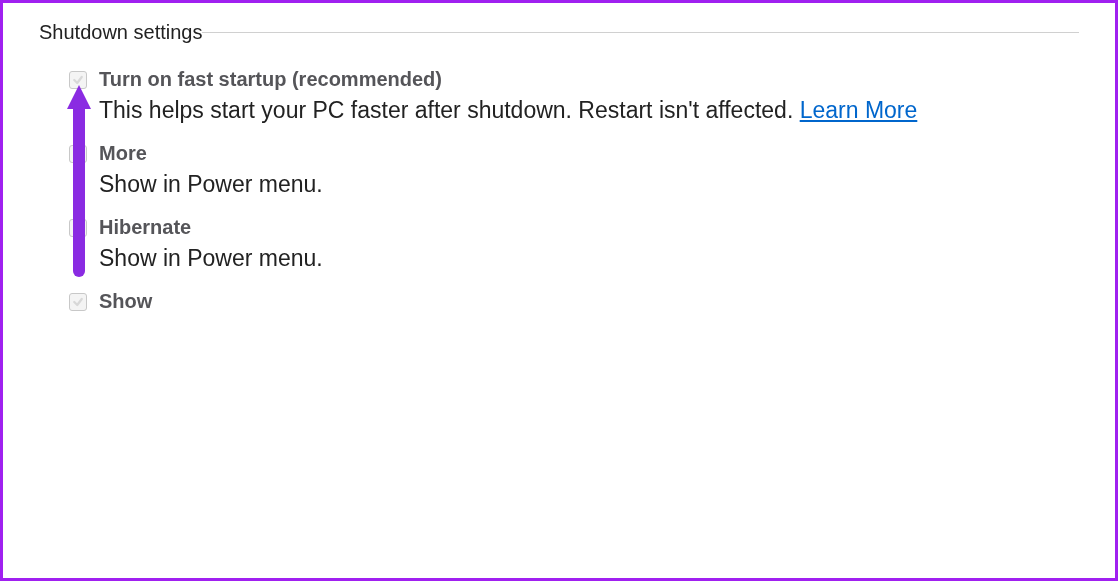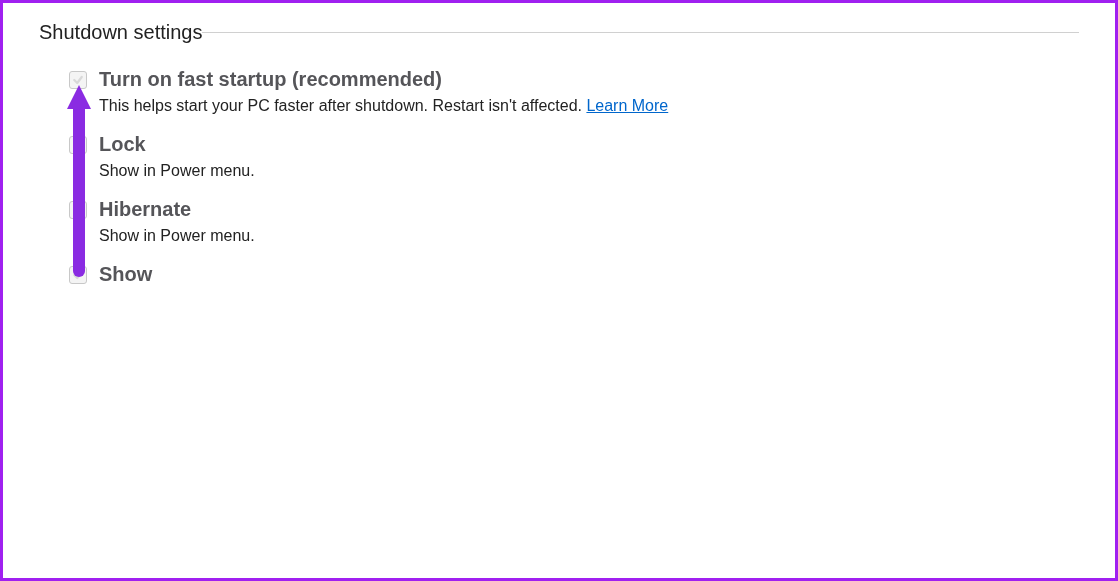--- a/index.html
+++ b/index.html
@@ -66,21 +66,21 @@
       stroke-linejoin: round;
     }
     .option-label {
       font-size: 20px;
       font-weight: 600;
       color: #555559;
     }
     .option-desc {
       margin-left: 30px;
       margin-top: 6px;
-      font-size: 16px;
+      font-size: 23px;
       color: #222;
       font-weight: 400;
     }
     .learn-more {
       color: #0066cc;
       text-decoration: underline;
       cursor: pointer;
     }
     .annotation-arrow {
       position: absolute;
@@ -113,21 +113,21 @@
     </div>
   </div>
 
   <div class="option">
     <div class="option-head">
       <div class="checkbox">
         <svg viewBox="0 0 16 16">
             <polyline points="3,8 7,12 13,4"></polyline>
           </svg>
       </div>
-      <span class="option-label">Lock</span>
+      <span class="option-label">More</span>
     </div>
     <div class="option-desc">Show in Power menu.</div>
   </div>
 
   <div class="option">
     <div class="option-head">
       <div class="checkbox"></div>
       <span class="option-label">Hibernate</span>
     </div>
     <div class="option-desc">Show in Power menu.</div>

